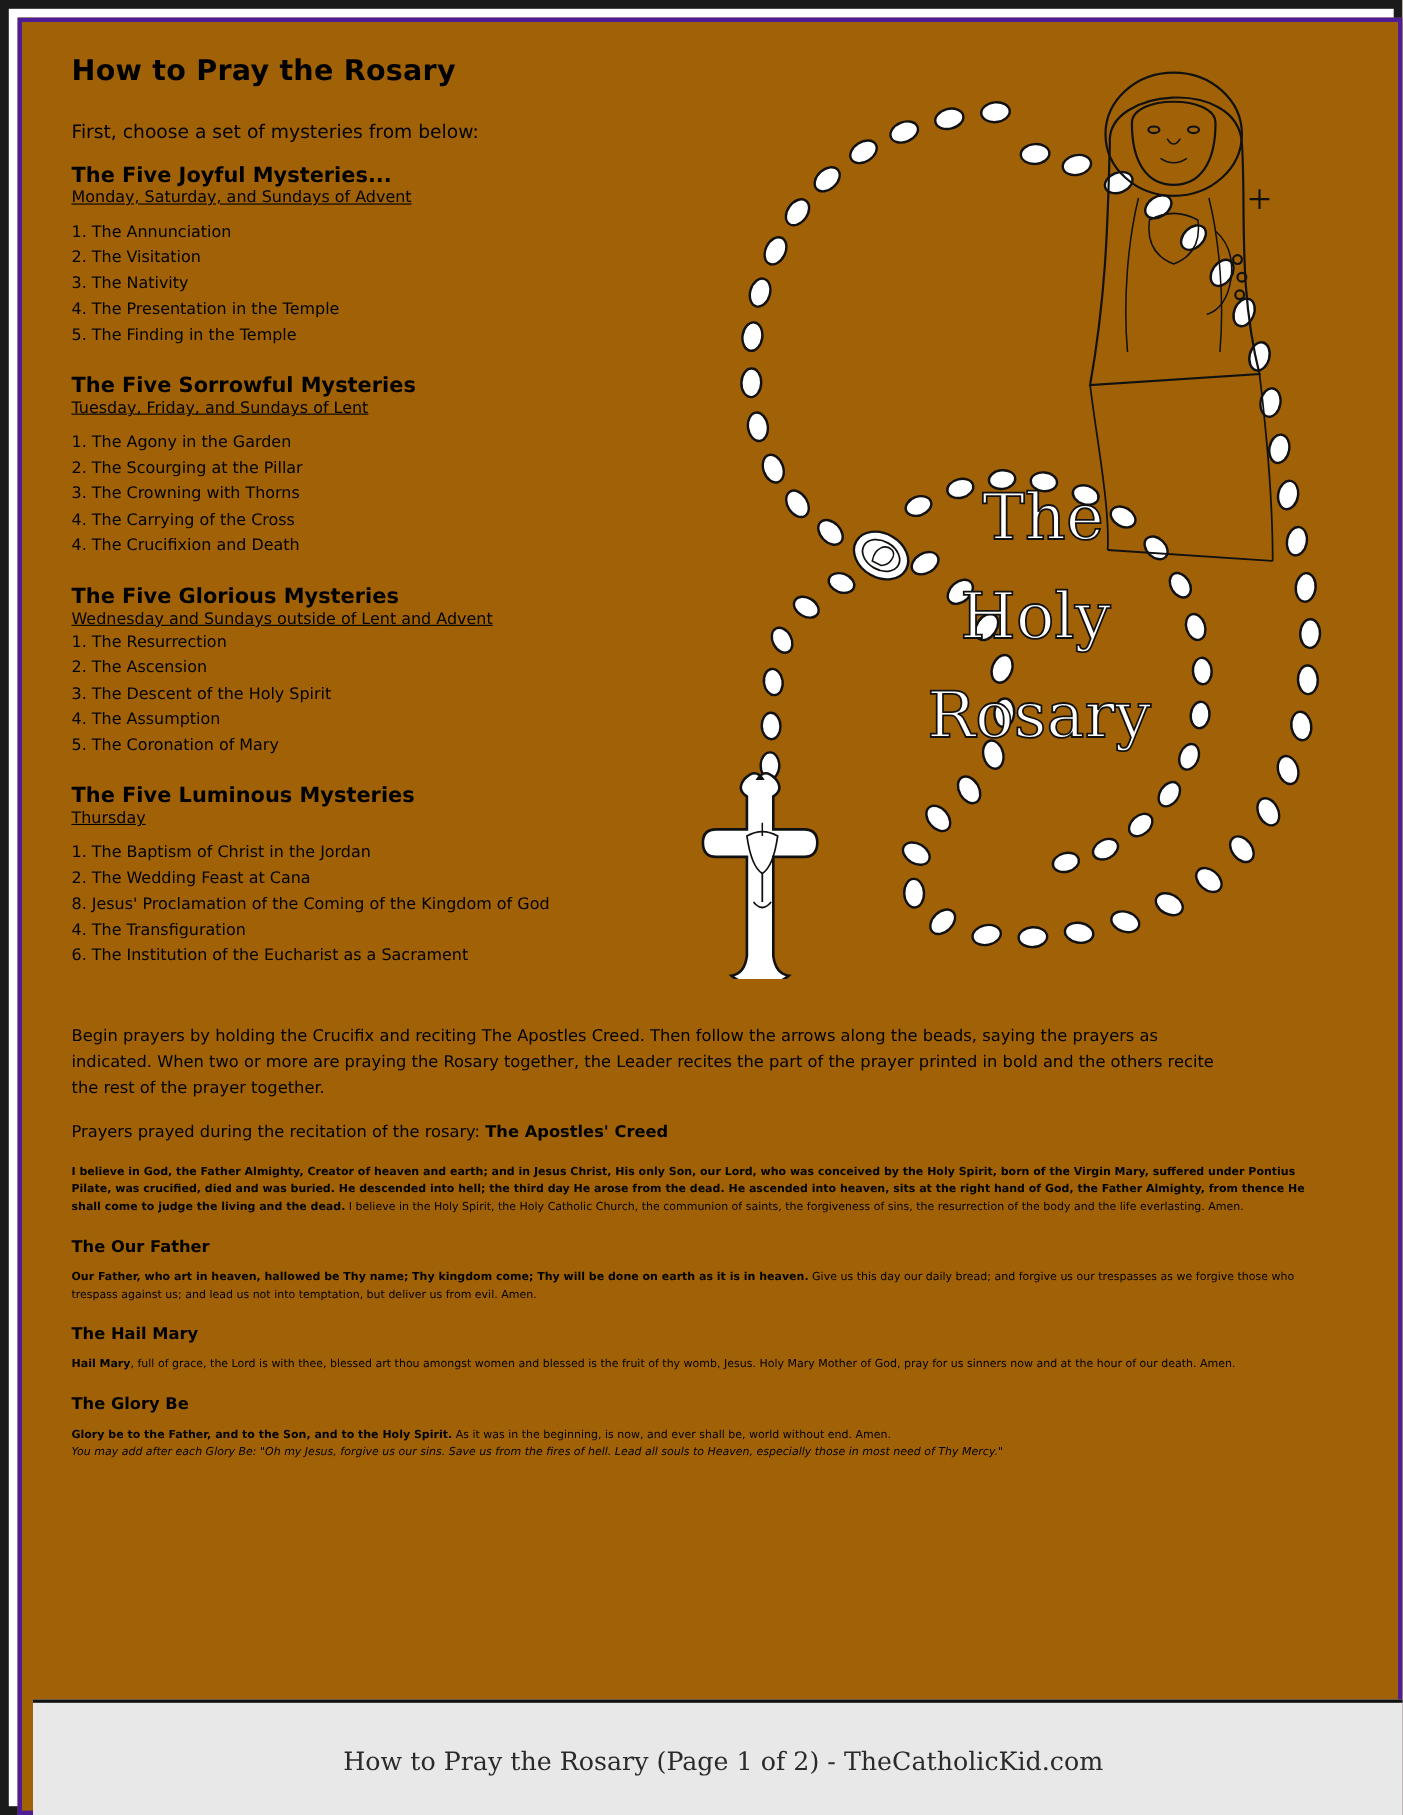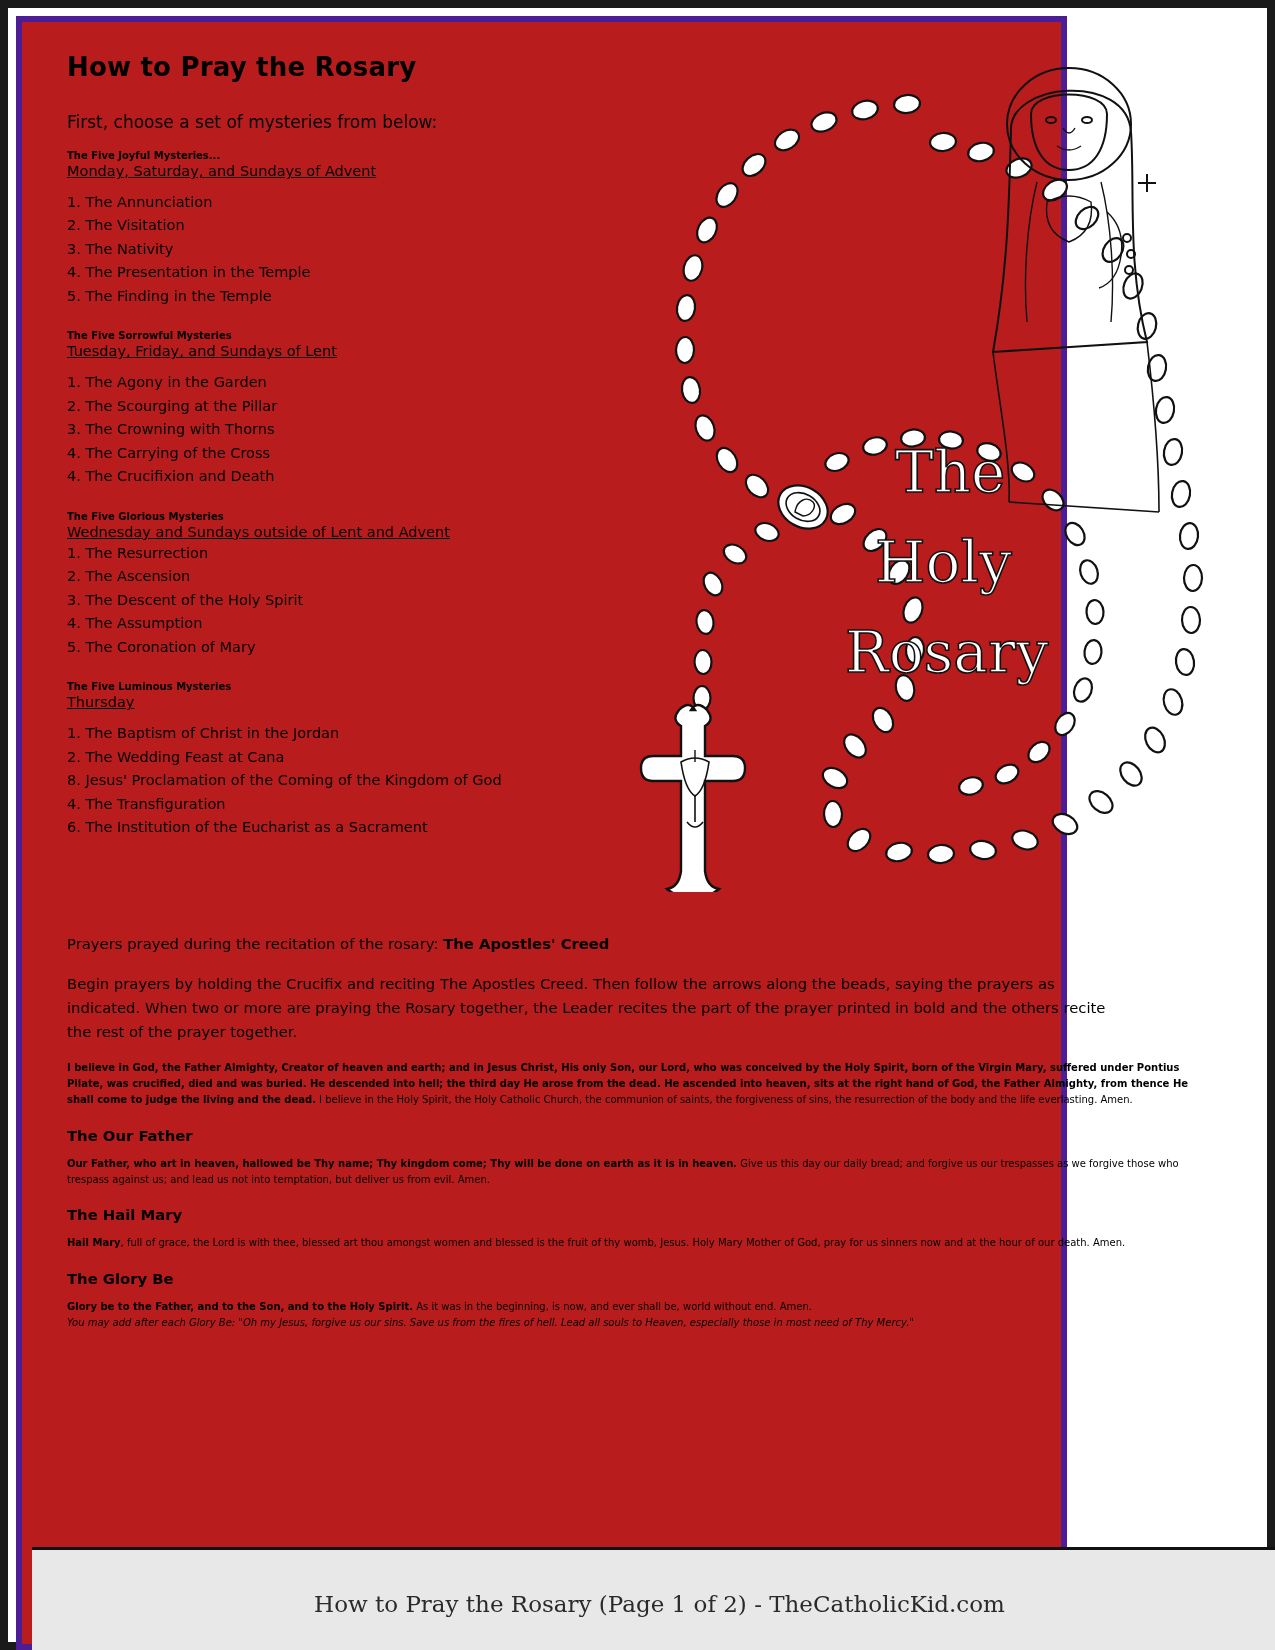--- a/index.html
+++ b/index.html
@@ -20,25 +20,25 @@
     left: 0; top: 0;
     width: 1275px;
     height: 1650px;
     background: #ffffff;
     box-sizing: border-box;
     border: 8px solid #1a1a1a;
   }
   .inner-frame {
     position: absolute;
     left: 8px; top: 8px;
-    width: 1051px;
+    width: 1259px;
     height: 1634px;
-    border: 6px solid #4c1d95;
+    border: 4px solid #4c1d95;
     box-sizing: border-box;
-    background: #b91c1c;
+    background: #a16207;
   }
   .content {
     position: absolute;
     left: 45px;
     top: 30px;
     width: 1150px;
     height: 1470px;
   }
   h1.title {
     font-size: 26px;
@@ -52,21 +52,21 @@
     left: 0;
     top: 60px;
     width: 530px;
   }
   .intro-line {
     font-size: 17px;
     margin-bottom: 18px;
   }
   .myst-block { margin-bottom: 6px; }
   .myst-title {
-    font-size: 10px;
+    font-size: 19px;
     font-weight: bold;
     margin: 0 0 2px 0;
   }
   .myst-days {
     font-size: 14.5px;
     margin: 0 0 12px 0;
     text-decoration: underline;
   }
   .myst-days.tight { margin-bottom: 2px; }
   ol.myst-list {
@@ -317,25 +317,25 @@
             <circle cx="520" cy="176" r="4"></circle>
             <circle cx="524" cy="192" r="4"></circle>
             <circle cx="522" cy="208" r="4"></circle>
             <path d="M540 112 l0 18 m-9 -9 l18 0" stroke-width="2"></path>
           </g>
         </svg>
       </div>
 
       <div class="below">
 
+        <p class="para narrow">Begin prayers by holding the Crucifix and reciting The Apostles Creed. Then follow the arrows along the beads, saying the prayers as indicated. When two or more are praying the Rosary together, the Leader recites the part of the prayer printed in bold and the others recite the rest of the prayer together.</p>
+
         <p class="para">
           <span>Prayers prayed during the recitation of the rosary: </span><span class="b">The Apostles' Creed</span>
         </p>
-
-        <p class="para narrow">Begin prayers by holding the Crucifix and reciting The Apostles Creed. Then follow the arrows along the beads, saying the prayers as indicated. When two or more are praying the Rosary together, the Leader recites the part of the prayer printed in bold and the others recite the rest of the prayer together.</p>
 
         <p class="prayer-body">
           <span class="b">I believe in God, the Father Almighty, Creator of heaven and earth; and in Jesus Christ, His only Son, our Lord, who was conceived by the Holy Spirit, born of the Virgin Mary, suffered under Pontius Pilate, was crucified, died and was buried. He descended into hell; the third day He arose from the dead. He ascended into heaven, sits at the right hand of God, the Father Almighty, from thence He shall come to judge the living and the dead.</span><span> I believe in the Holy Spirit, the Holy Catholic Church, the communion of saints, the forgiveness of sins, the resurrection of the body and the life everlasting. Amen.</span>
         </p>
 
         <p class="sub-head">The Our Father</p>
         <p class="prayer-body">
           <span class="b">Our Father, who art in heaven, hallowed be Thy name; Thy kingdom come; Thy will be done on earth as it is in heaven.</span><span> Give us this day our daily bread; and forgive us our trespasses as we forgive those who trespass against us; and lead us not into temptation, but deliver us from evil. Amen.</span>
         </p>
 

